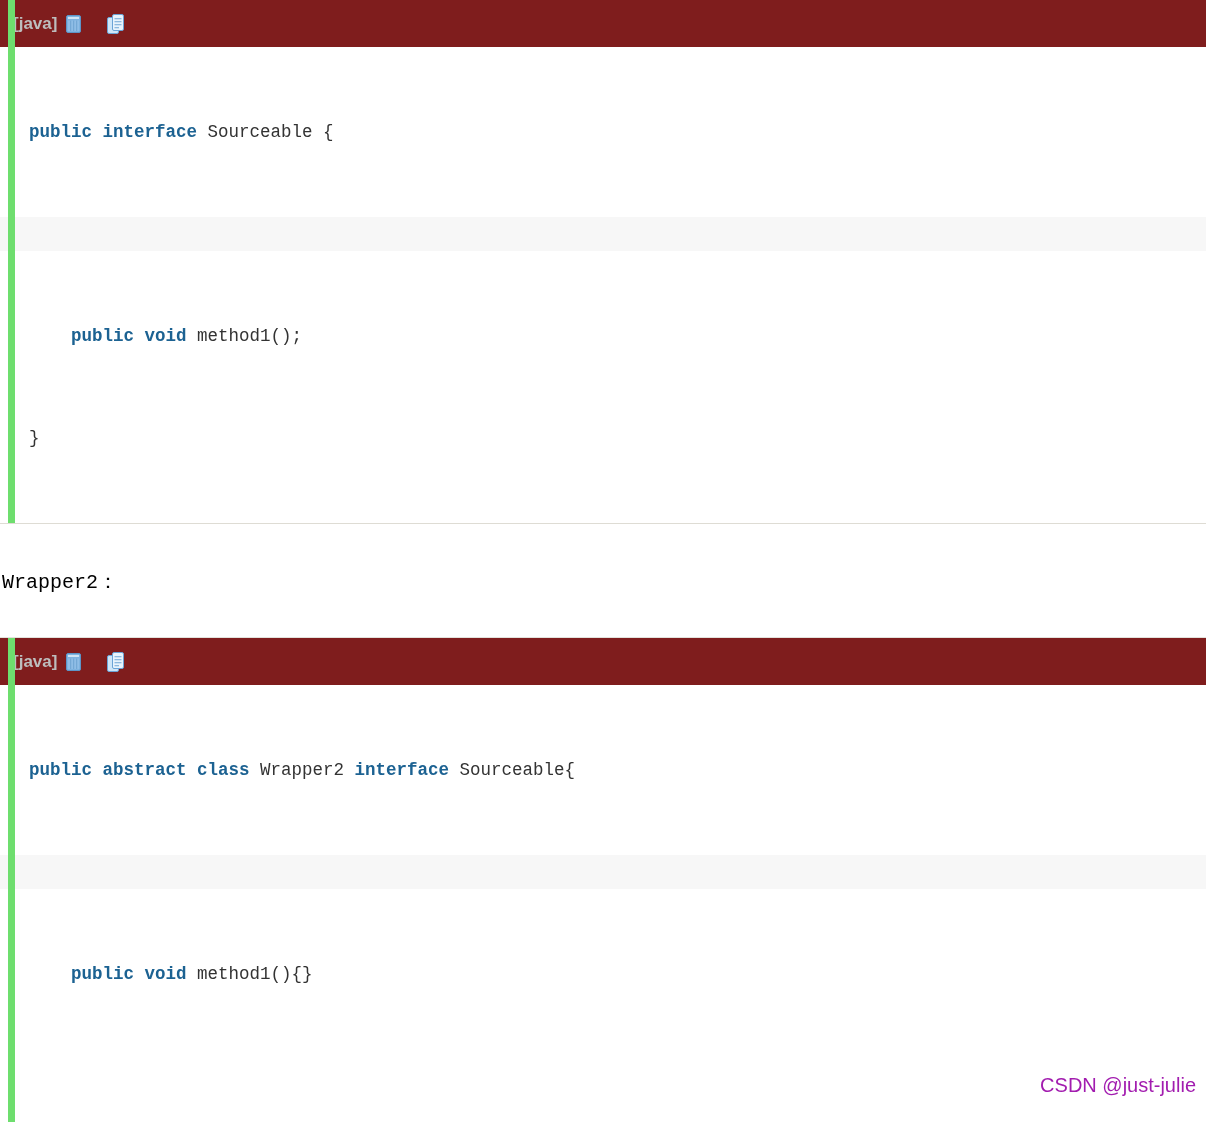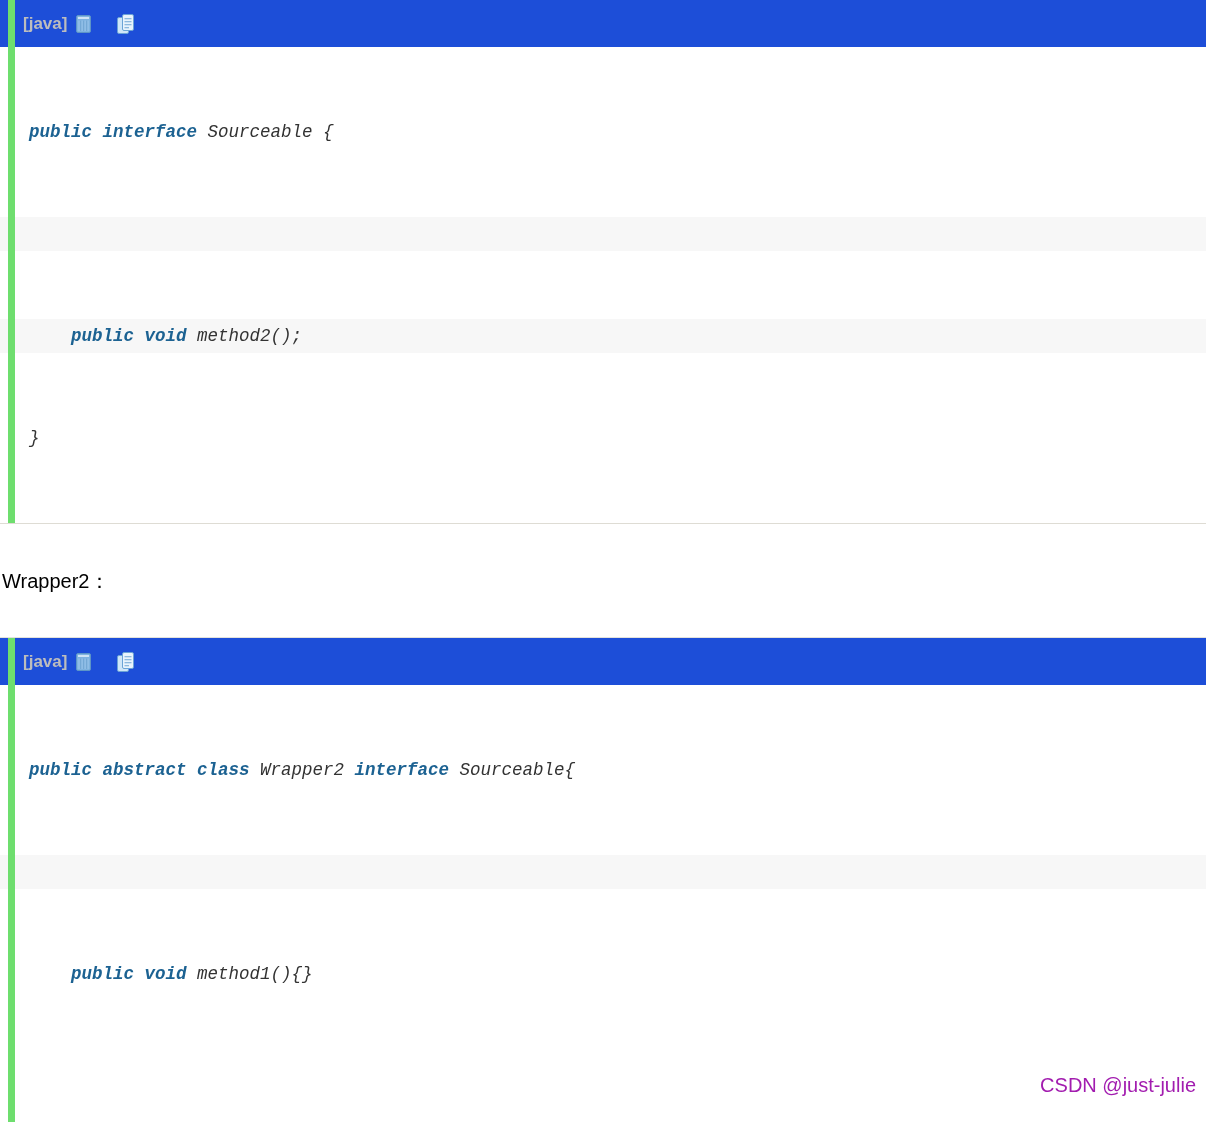--- a/index.html
+++ b/index.html
@@ -30,25 +30,25 @@
     position: absolute;
     left: 8px;
     top: 0;
     bottom: 0;
     width: 7px;
     background: #6ede6e;
   }
 
   
   .cb-header {
-    background: #1d4ed8;
+    background: #7f1d1d;
     height: 47px;
     display: flex;
     align-items: center;
-    padding-left: 23px;
+    padding-left: 13px;
     box-sizing: border-box;
   }
   .cb-lang {
     font-family: "Liberation Sans", sans-serif;
     font-size: 17px;
     font-weight: bold;
     color: #bdbdbd;
     letter-spacing: 0px;
     user-select: none;
   }
@@ -60,38 +60,37 @@
   .cb-icon.copy { margin-left: 26px; }
 
   
   .cb-body {
     font-family: "Liberation Mono", "DejaVu Sans Mono", monospace;
     font-size: 17.5px;
     line-height: 34px;
     color: #333333;
     padding: 0;
     white-space: pre;
-    font-style: italic;
   }
   .cb-line {
     padding-left: 29px;
     height: 34px;
     box-sizing: border-box;
     background: #ffffff;
   }
   .cb-line.alt { background: #f7f7f7; }
 
   .kw {
     color: #1c6292;
     font-weight: bold;
   }
 
   
   .para {
-    font-family: Liberation Sans, sans-serif;
+    font-family: Liberation Mono, monospace;
     font-size: 20px;
     color: #000000;
     padding-left: 2px;
   }
 
   
   .gap { background: #ffffff; }
 
   
   .watermark {
@@ -129,21 +128,21 @@
         <rect x="7.5" y="4" width="7" height="1.3" fill="#8cb8de"></rect>
         <rect x="7.5" y="7" width="7" height="1.3" fill="#8cb8de"></rect>
         <rect x="7.5" y="10" width="7" height="1.3" fill="#8cb8de"></rect>
         <rect x="7.5" y="13" width="4.5" height="1.3" fill="#8cb8de"></rect>
       </svg>
     </span>
   </div>
   <div class="cb-body">
     <div class="cb-line"><span class="kw">public interface </span><span>Sourceable {</span></div>
     <div class="cb-line alt"><span>&nbsp;</span></div>
-    <div class="cb-line alt"><span class="kw">    public void </span><span>method2();</span></div>
+    <div class="cb-line"><span class="kw">    public void </span><span>method1();</span></div>
     <div class="cb-line"><span>}</span></div>
   </div>
 </div>
 
 <div class="gap" style="height:44px;"></div>
 
 <div class="para">Wrapper2：</div>
 
 <div class="gap" style="height:42px;"></div>
 

